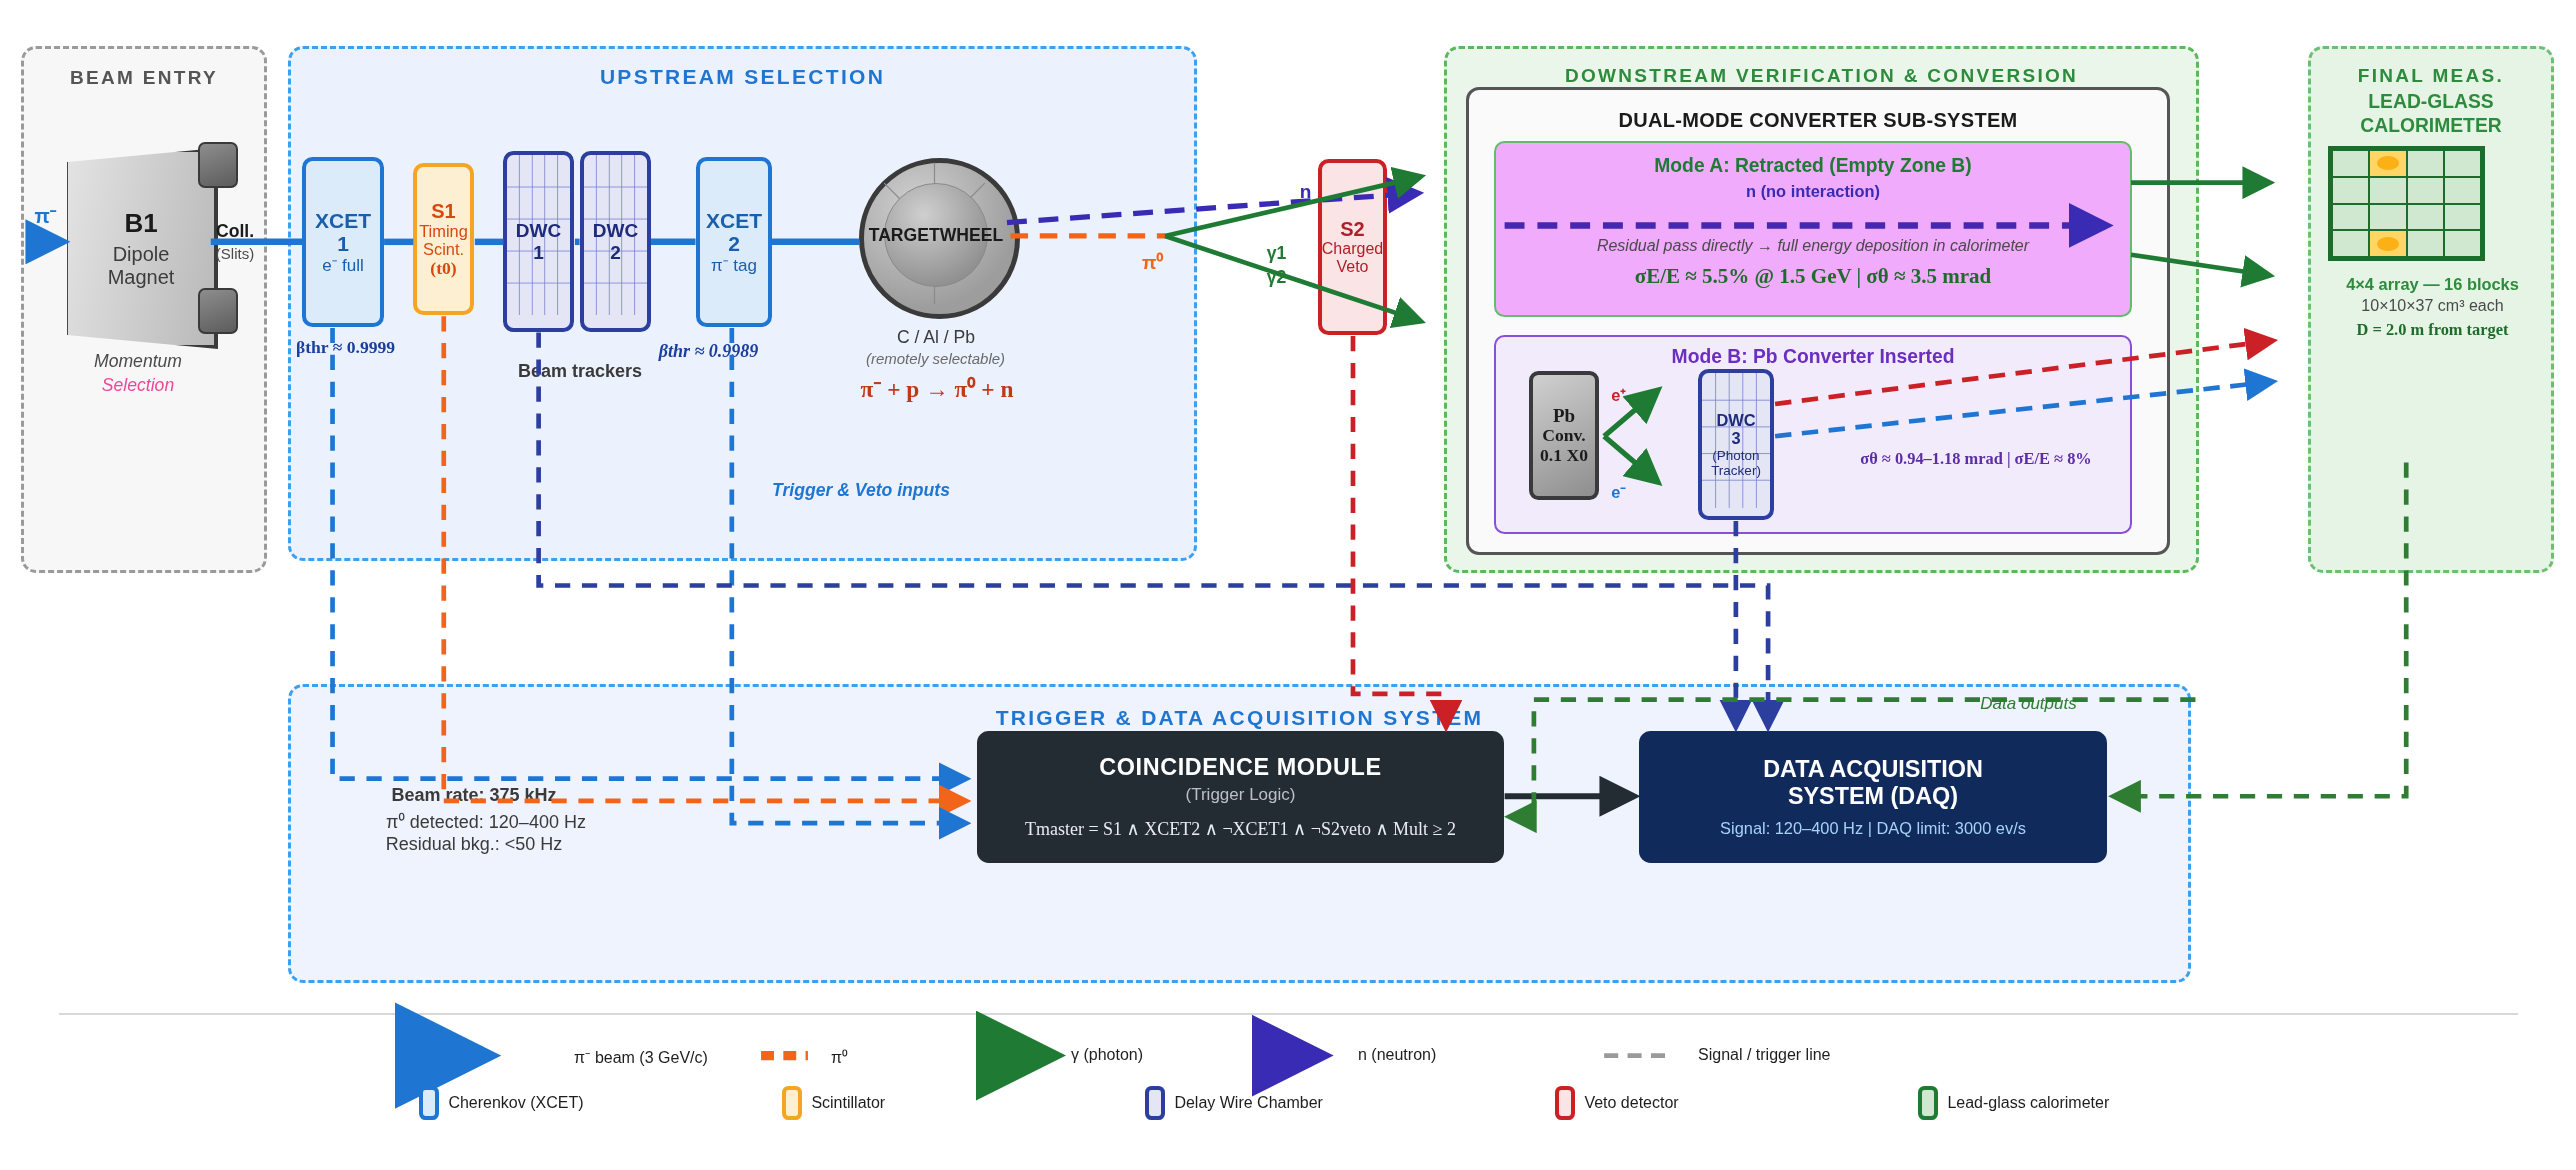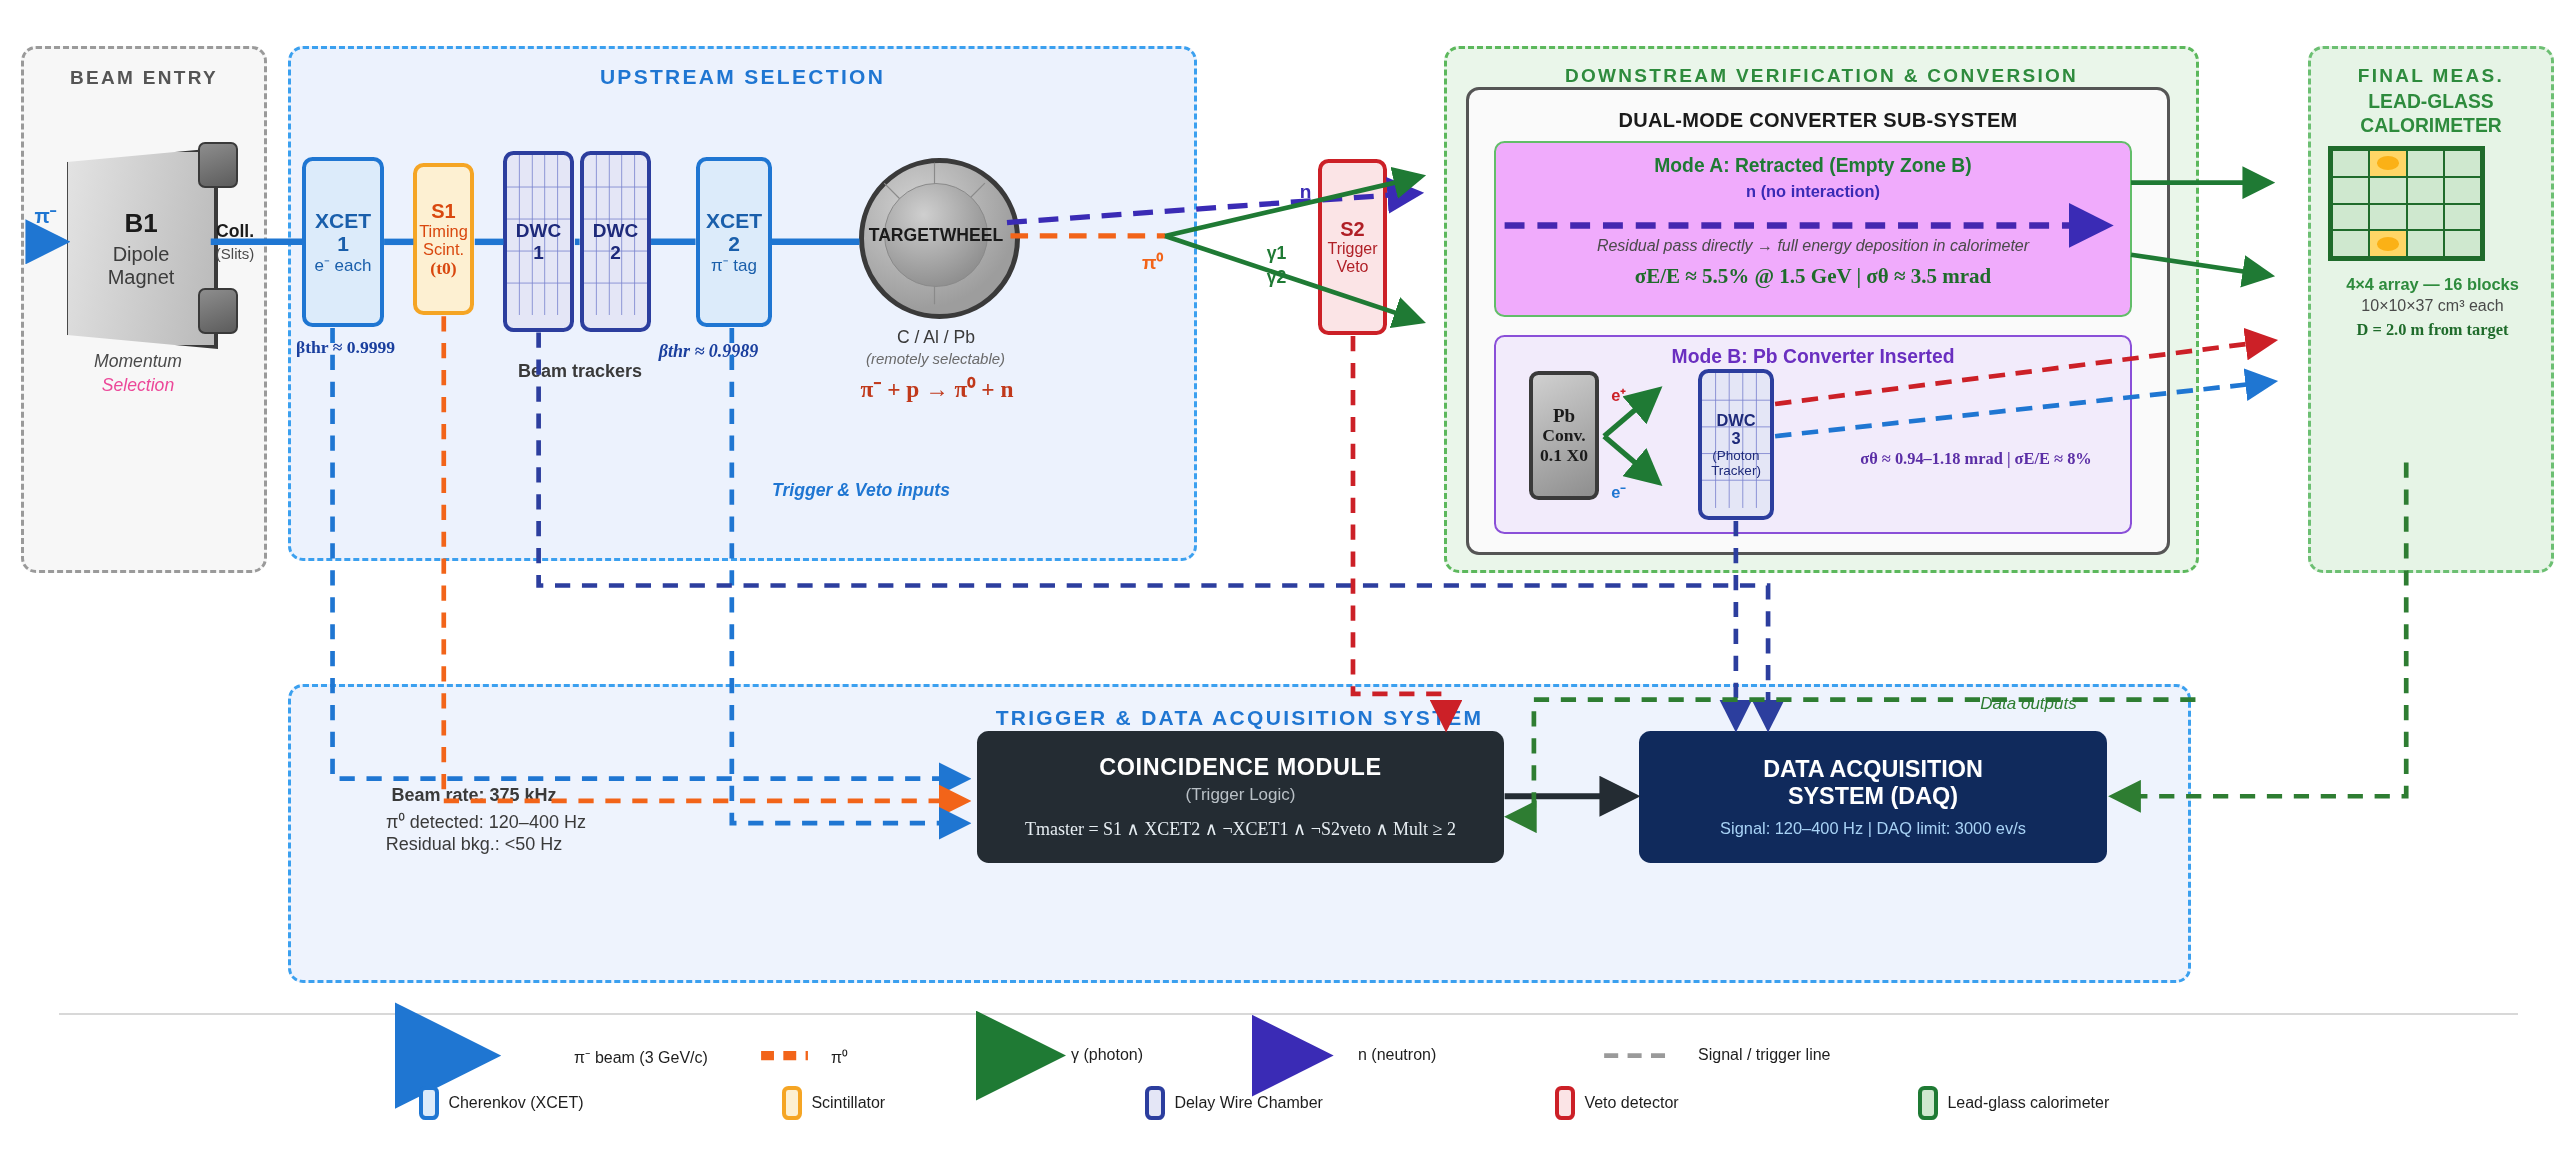--- a/index.html
+++ b/index.html
@@ -128,21 +128,21 @@
   <div class="coilblk" style="left:198px;top:288px;width:36px;height:42px;"></div>
   <div class="lbl bold" style="left:191px;top:221px;width:88px;font-size:17.6px;color:#1b1b1b;">Coll.</div>
   <div class="lbl" style="left:191px;top:245px;width:88px;font-size:15px;color:#4a4a4a;">(Slits)</div>
   <div class="lbl bold" style="left:22px;top:202px;width:47px;font-size:20px;color:#1f76d2;">π⁻</div>
   <div class="lbl ital" style="left:59px;top:351px;width:158px;font-size:17.6px;color:#4a4a4a;">Momentum</div>
   <div class="lbl ital" style="left:59px;top:375px;width:158px;font-size:17.6px;color:#ec4899;">Selection</div>
 
   <div class="det xcet" style="left:302px;top:157px;width:82px;height:170px;">
     <div class="t1" style="font-size:21px;">XCET</div>
     <div class="t1" style="font-size:21px;">1</div>
-    <div style="font-size:17px;">e⁻ each</div>
+    <div style="font-size:17px;">e⁻ full</div>
   </div>
   <div class="lbl serif bold" style="left:290px;top:337px;width:111px;font-size:17.6px;color:#1a3f9e;">βthr ≈ 0.9999</div>
 
   <div class="det scint" style="left:413px;top:163px;width:61px;height:152px;">
     <div class="t1" style="font-size:20px;">S1</div>
     <div style="font-size:16.4px;">Timing</div>
     <div style="font-size:16.4px;">Scint.</div>
     <div class="serif bold" style="font-size:17.6px;">(t0)</div>
   </div>
 
@@ -203,21 +203,21 @@
     <div class="bold" style="font-size:17.6px;color:#1b1b1b;">WHEEL</div>
   </div>
   <div class="lbl" style="left:861px;top:327px;width:150px;font-size:17.6px;color:#3a3a3a;">C / Al / Pb</div>
   <div class="lbl ital" style="left:837px;top:350px;width:197px;font-size:15px;color:#6a6a6a;">(remotely selectable)</div>
   <div class="lbl serif bold" style="left:820px;top:372px;width:234px;font-size:23.4px;color:#c0391b;">π⁻ + p → π⁰ + n</div>
 
   <div class="lbl ital bold" style="left:744px;top:480px;width:234px;font-size:17.6px;color:#1f76d2;">Trigger &amp; Veto inputs</div>
 
   <div class="det veto" style="left:1318px;top:159px;width:69px;height:176px;">
     <div class="t1" style="font-size:20px;">S2</div>
-    <div style="font-size:16px;">Trigger</div>
+    <div style="font-size:16px;">Charged</div>
     <div style="font-size:16px;">Veto</div>
   </div>
 
   <div class="lbl bold" style="left:1288px;top:181px;width:35px;font-size:19px;color:#3a2bb5;">n</div>
   <div class="lbl bold" style="left:1259px;top:243px;width:35px;font-size:17.6px;color:#1f7a34;">γ1</div>
   <div class="lbl bold" style="left:1259px;top:267px;width:35px;font-size:17.6px;color:#1f7a34;">γ2</div>
   <div class="lbl bold" style="left:1129px;top:249px;width:47px;font-size:19px;color:#f26419;">π⁰</div>
 
   <div class="subsys" style="left:1466px;top:87px;width:704px;height:468px;">
     <div class="lbl bold" style="left:0;top:19px;width:100%;font-size:20px;color:#1b1b1b;letter-spacing:0.3px;">DUAL-MODE CONVERTER SUB-SYSTEM</div>

